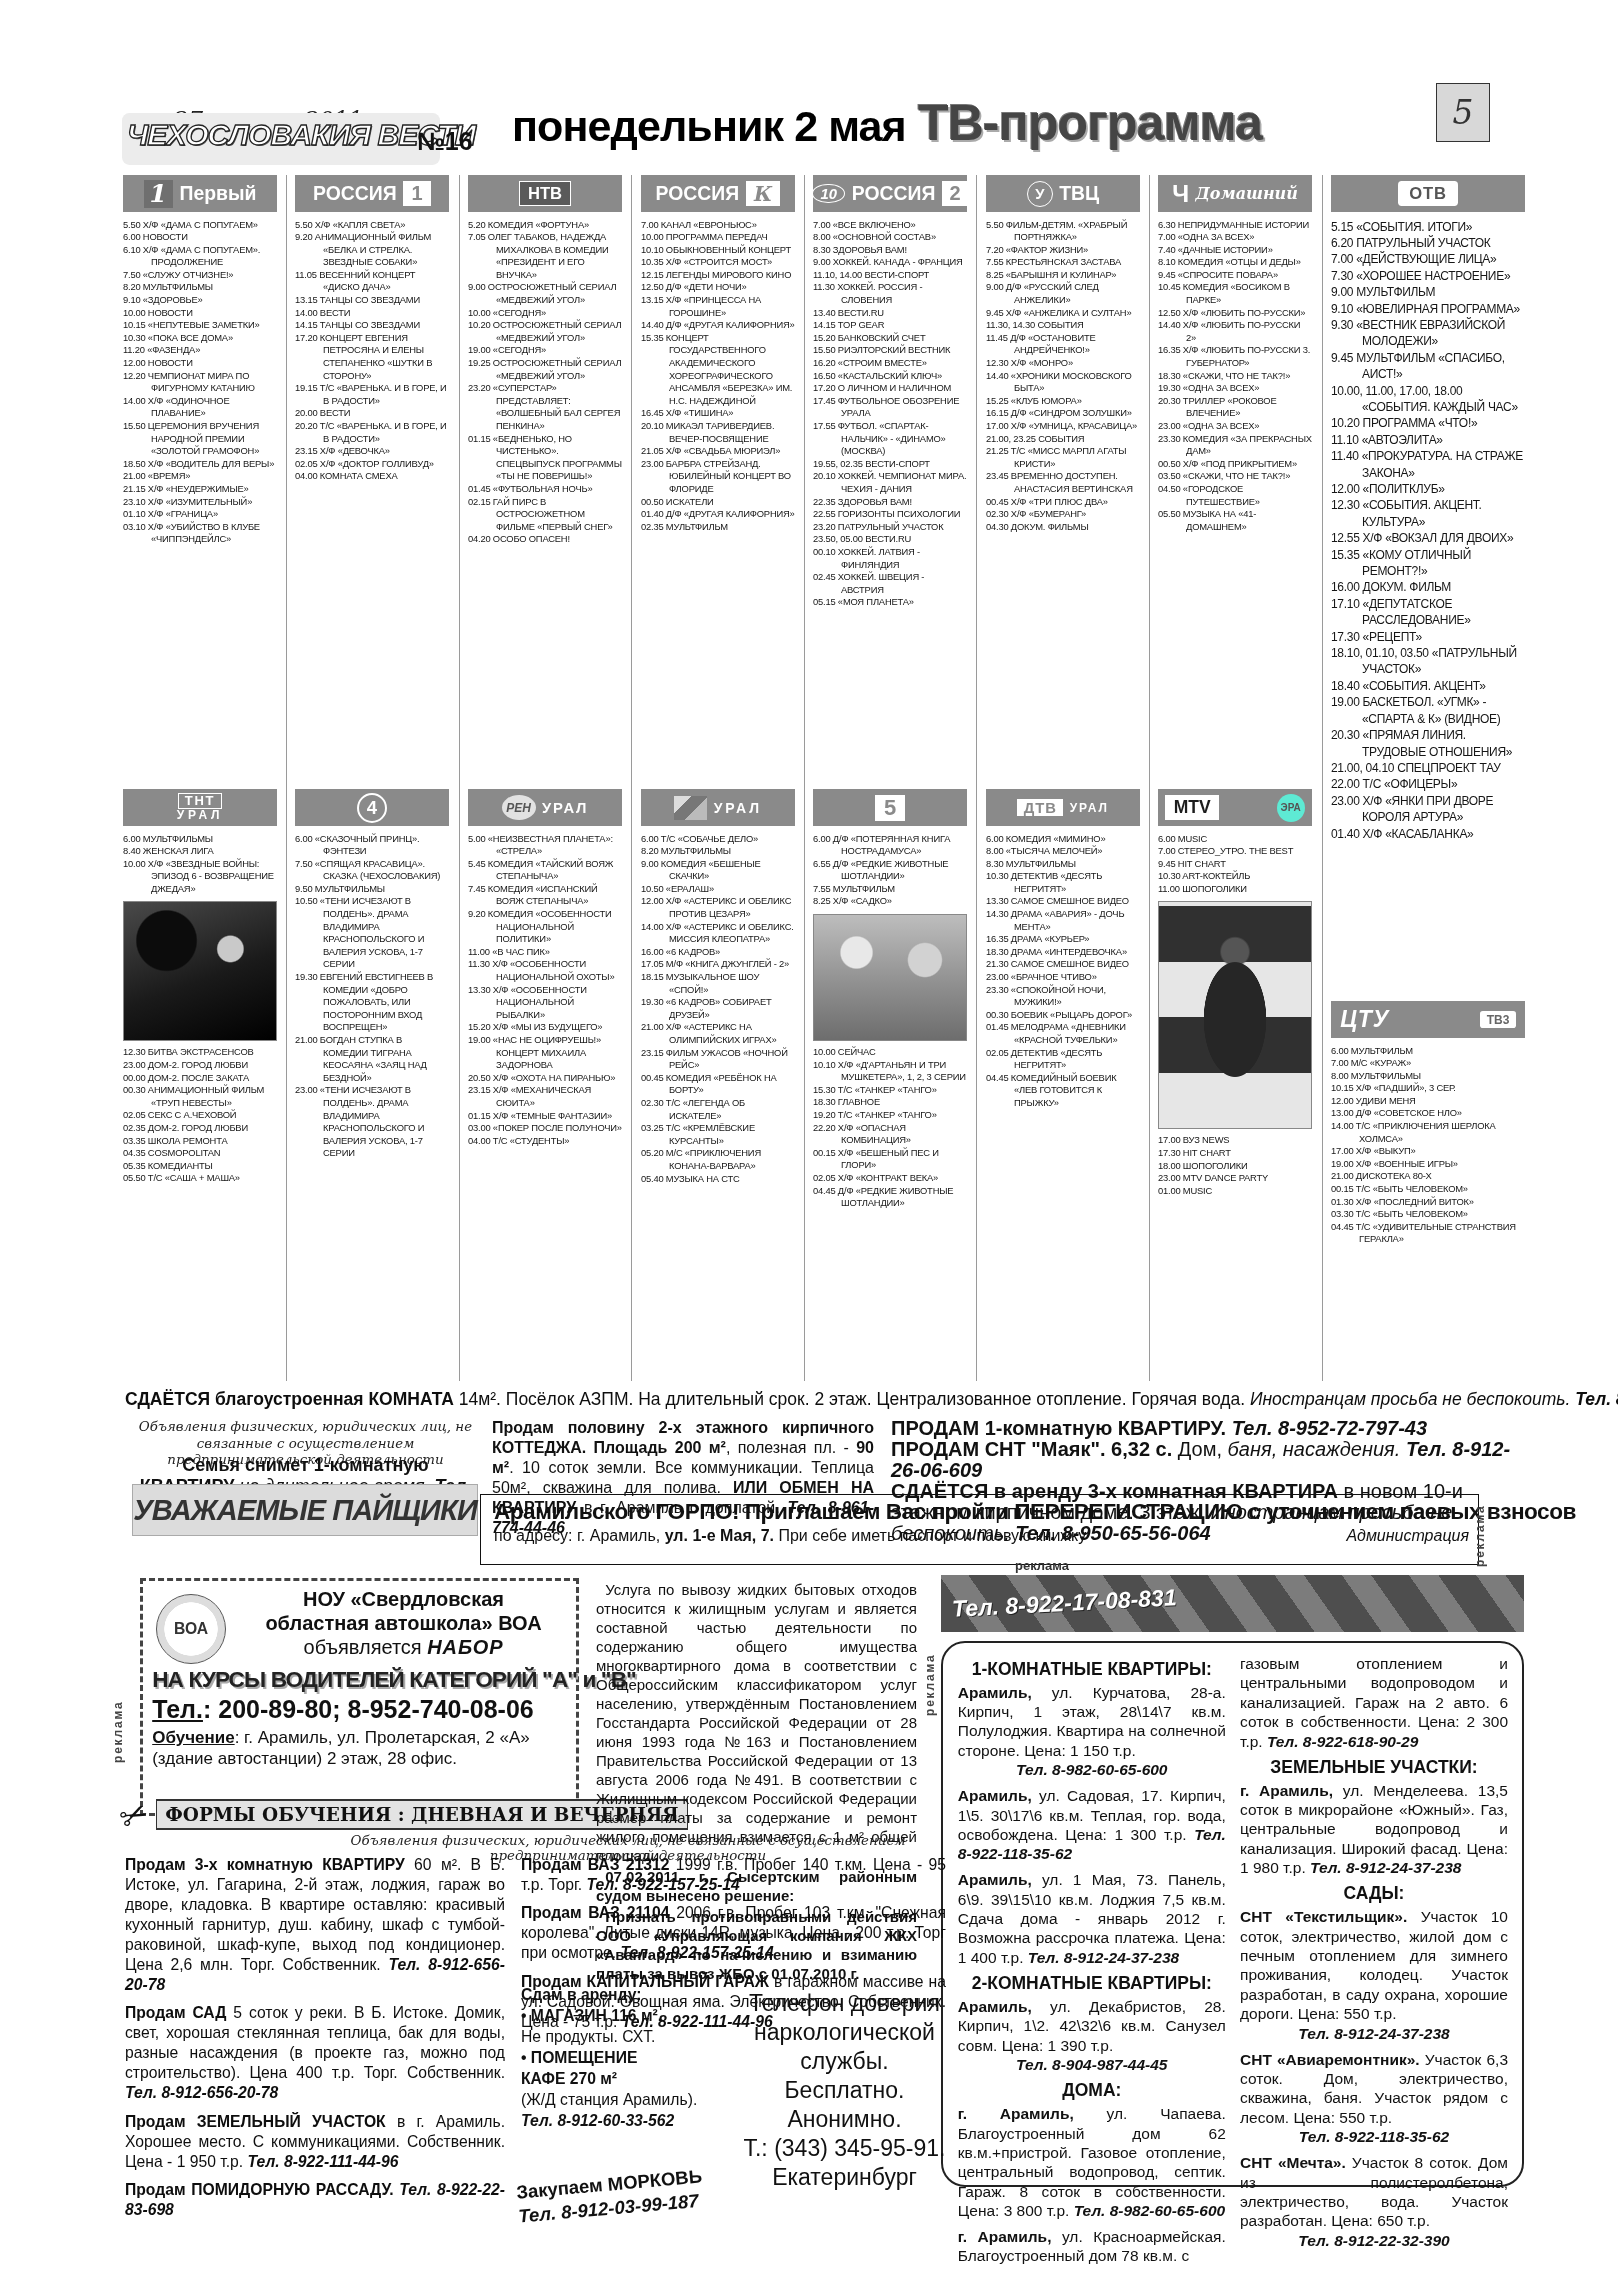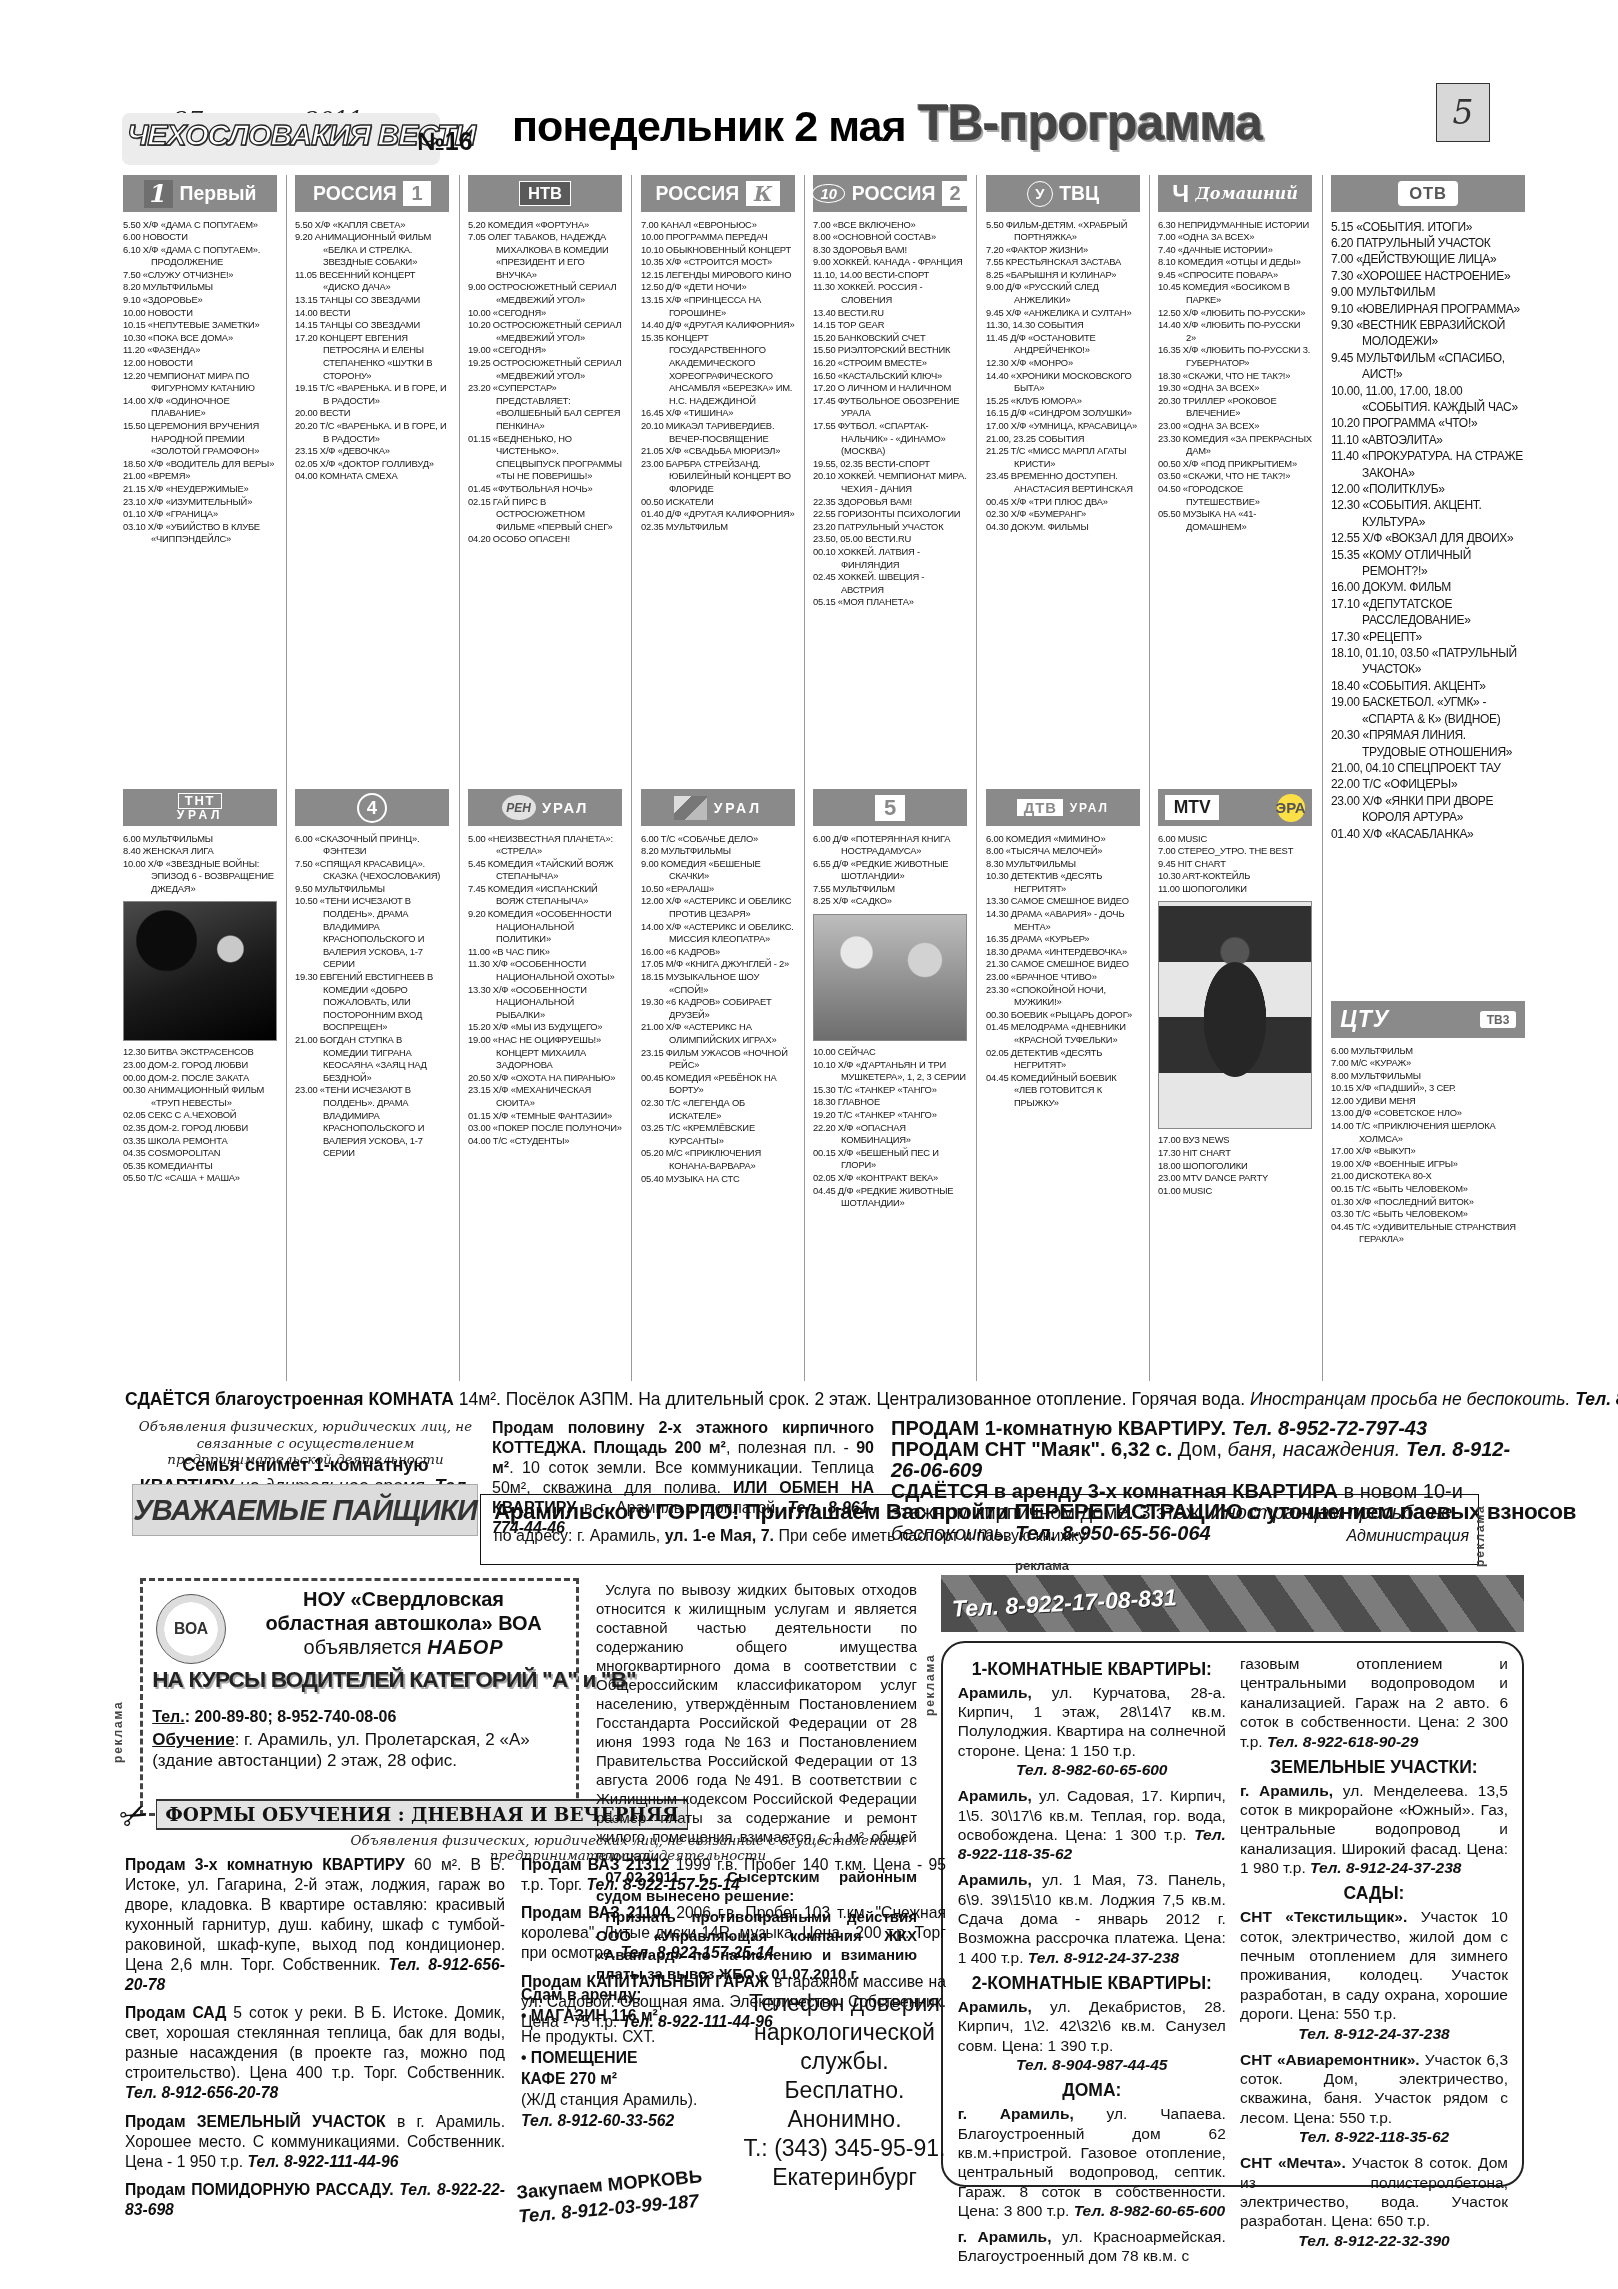--- a/index.html
+++ b/index.html
@@ -58,21 +58,21 @@
   .hdr-ch4 .badge{border:2.8px solid #fff;border-radius:50%;width:26px;height:26px;font-size:18.5px;}
   .hdr-ren .badge{background:#e2e2e2;color:#555;border-radius:50%;padding:5.5px 4.6px;font-size:12px;font-style:italic;}
   .hdr-ren .htitle{font-size:14.8px;letter-spacing:1.8px;}
   .hdr-ural .badge{width:33px;height:24px;background:linear-gradient(135deg,#ddd 30%,#777 31% 60%,#bbb 61%);}
   .hdr-ural .htitle{font-size:14px;letter-spacing:2.8px;}
   .hdr-p5 .badge{background:#fff;color:#8a8a8a;padding:0 9.2px;font-size:22px;}
   .hdr-dtv .badge{background:#fff;color:#8a8a8a;padding:0.9px 6.5px;font-size:14.8px;letter-spacing:0.9px;}
   .hdr-dtv .htitle{font-size:12px;letter-spacing:1.8px;}
   .hdr-mtv{justify-content:space-between;padding:0 7.4px;}
   .hdr-mtv .badge{background:#fff;color:#1d1d1d;padding:1.8px 8.3px;font-size:17.5px;}
-  .hdr-mtv .badge2{background:#fde047;color:#555;border-radius:50%;width:28px;height:28px;font-size:15px;}
+  .hdr-mtv .badge2{background:#5eead4;color:#555;border-radius:50%;width:28px;height:28px;font-size:10px;}
   .hdr-ctu{justify-content:space-between;padding:0 9.2px;}
   .hdr-ctu .badge{font-size:23px;font-style:italic;letter-spacing:0.9px;}
   .hdr-ctu .badge2{background:#fff;color:#666;padding:1.8px 6.5px;font-size:12px;border-radius:2.8px;}
   
   .b{font-weight:bold;} .i{font-style:italic;} .bi{font-weight:bold;font-style:italic;}
   .adtext{font-size:15.7px;line-height:20px;text-align:justify;color:#0e0e0e;}
   #ad-room{position:absolute;left:125px;top:1389px;width:1405px;font-size:17.5px;white-space:nowrap;}
   #disclaimer1{position:absolute;left:134px;top:1419px;width:343px;text-align:center;
        font-family:"DejaVu Serif",serif;font-style:italic;font-size:13.4px;line-height:16.6px;color:#222;}
   #ad-family{position:absolute;left:134px;top:1455px;width:343px;text-align:center;font-size:18px;line-height:21px;}
@@ -90,21 +90,21 @@
   
   #school-box{position:absolute;left:140px;top:1578px;width:439px;height:238px;border:3.7px dashed #444;padding:5.5px 9.2px;box-sizing:border-box;}
   #voa-logo{position:absolute;left:13px;top:13px;width:68px;height:68px;border:1.8px solid #555;border-radius:50%;
        display:flex;align-items:center;justify-content:center;font-size:15.7px;font-weight:bold;color:#333;
        background:radial-gradient(circle,#fff 55%,#ddd 56% 70%,#fff 71%);}
   #school-name{margin-left:88px;text-align:center;font-size:20px;font-weight:bold;line-height:24px;}
   #school-nabor{margin-left:88px;text-align:center;font-size:20px;margin-top:1.8px;}
   #school-nabor .nb{font-weight:bold;font-style:italic;letter-spacing:0.9px;}
   #school-course{margin-top:7.4px;text-align:center;font-size:22.6px;font-weight:bold;letter-spacing:-0.9px;
        color:#222;text-shadow:1.8px 1.8px 0 #aaa;white-space:nowrap;}
-  #school-tel{margin-top:15px;font-size:16px;font-weight:bold;}
+  #school-tel{margin-top:2px;font-size:25px;font-weight:bold;}
   #school-tel .lbl,#school-addr .lbl{text-decoration:underline;}
   #school-addr{margin-top:3.7px;font-size:17px;line-height:21px;}
   #school-forms{position:absolute;left:13px;bottom:-16.6px;background:#e3e3e3;border:1.8px solid #333;padding:2.8px 8.3px;
        font-family:"DejaVu Serif",serif;font-size:18.5px;font-weight:bold;white-space:nowrap;
        border-top:2.8px double #333;border-bottom:2.8px double #333;}
   #scissors{position:absolute;left:120px;top:1796px;font-size:33px;transform:rotate(-25deg);color:#111;}
   
   #zhbo{position:absolute;left:596px;top:1580px;width:321px;font-size:15px;line-height:19px;text-align:justify;}
   #zhbo p{margin:0 0 1.8px 0;text-indent:9.2px;}
   

